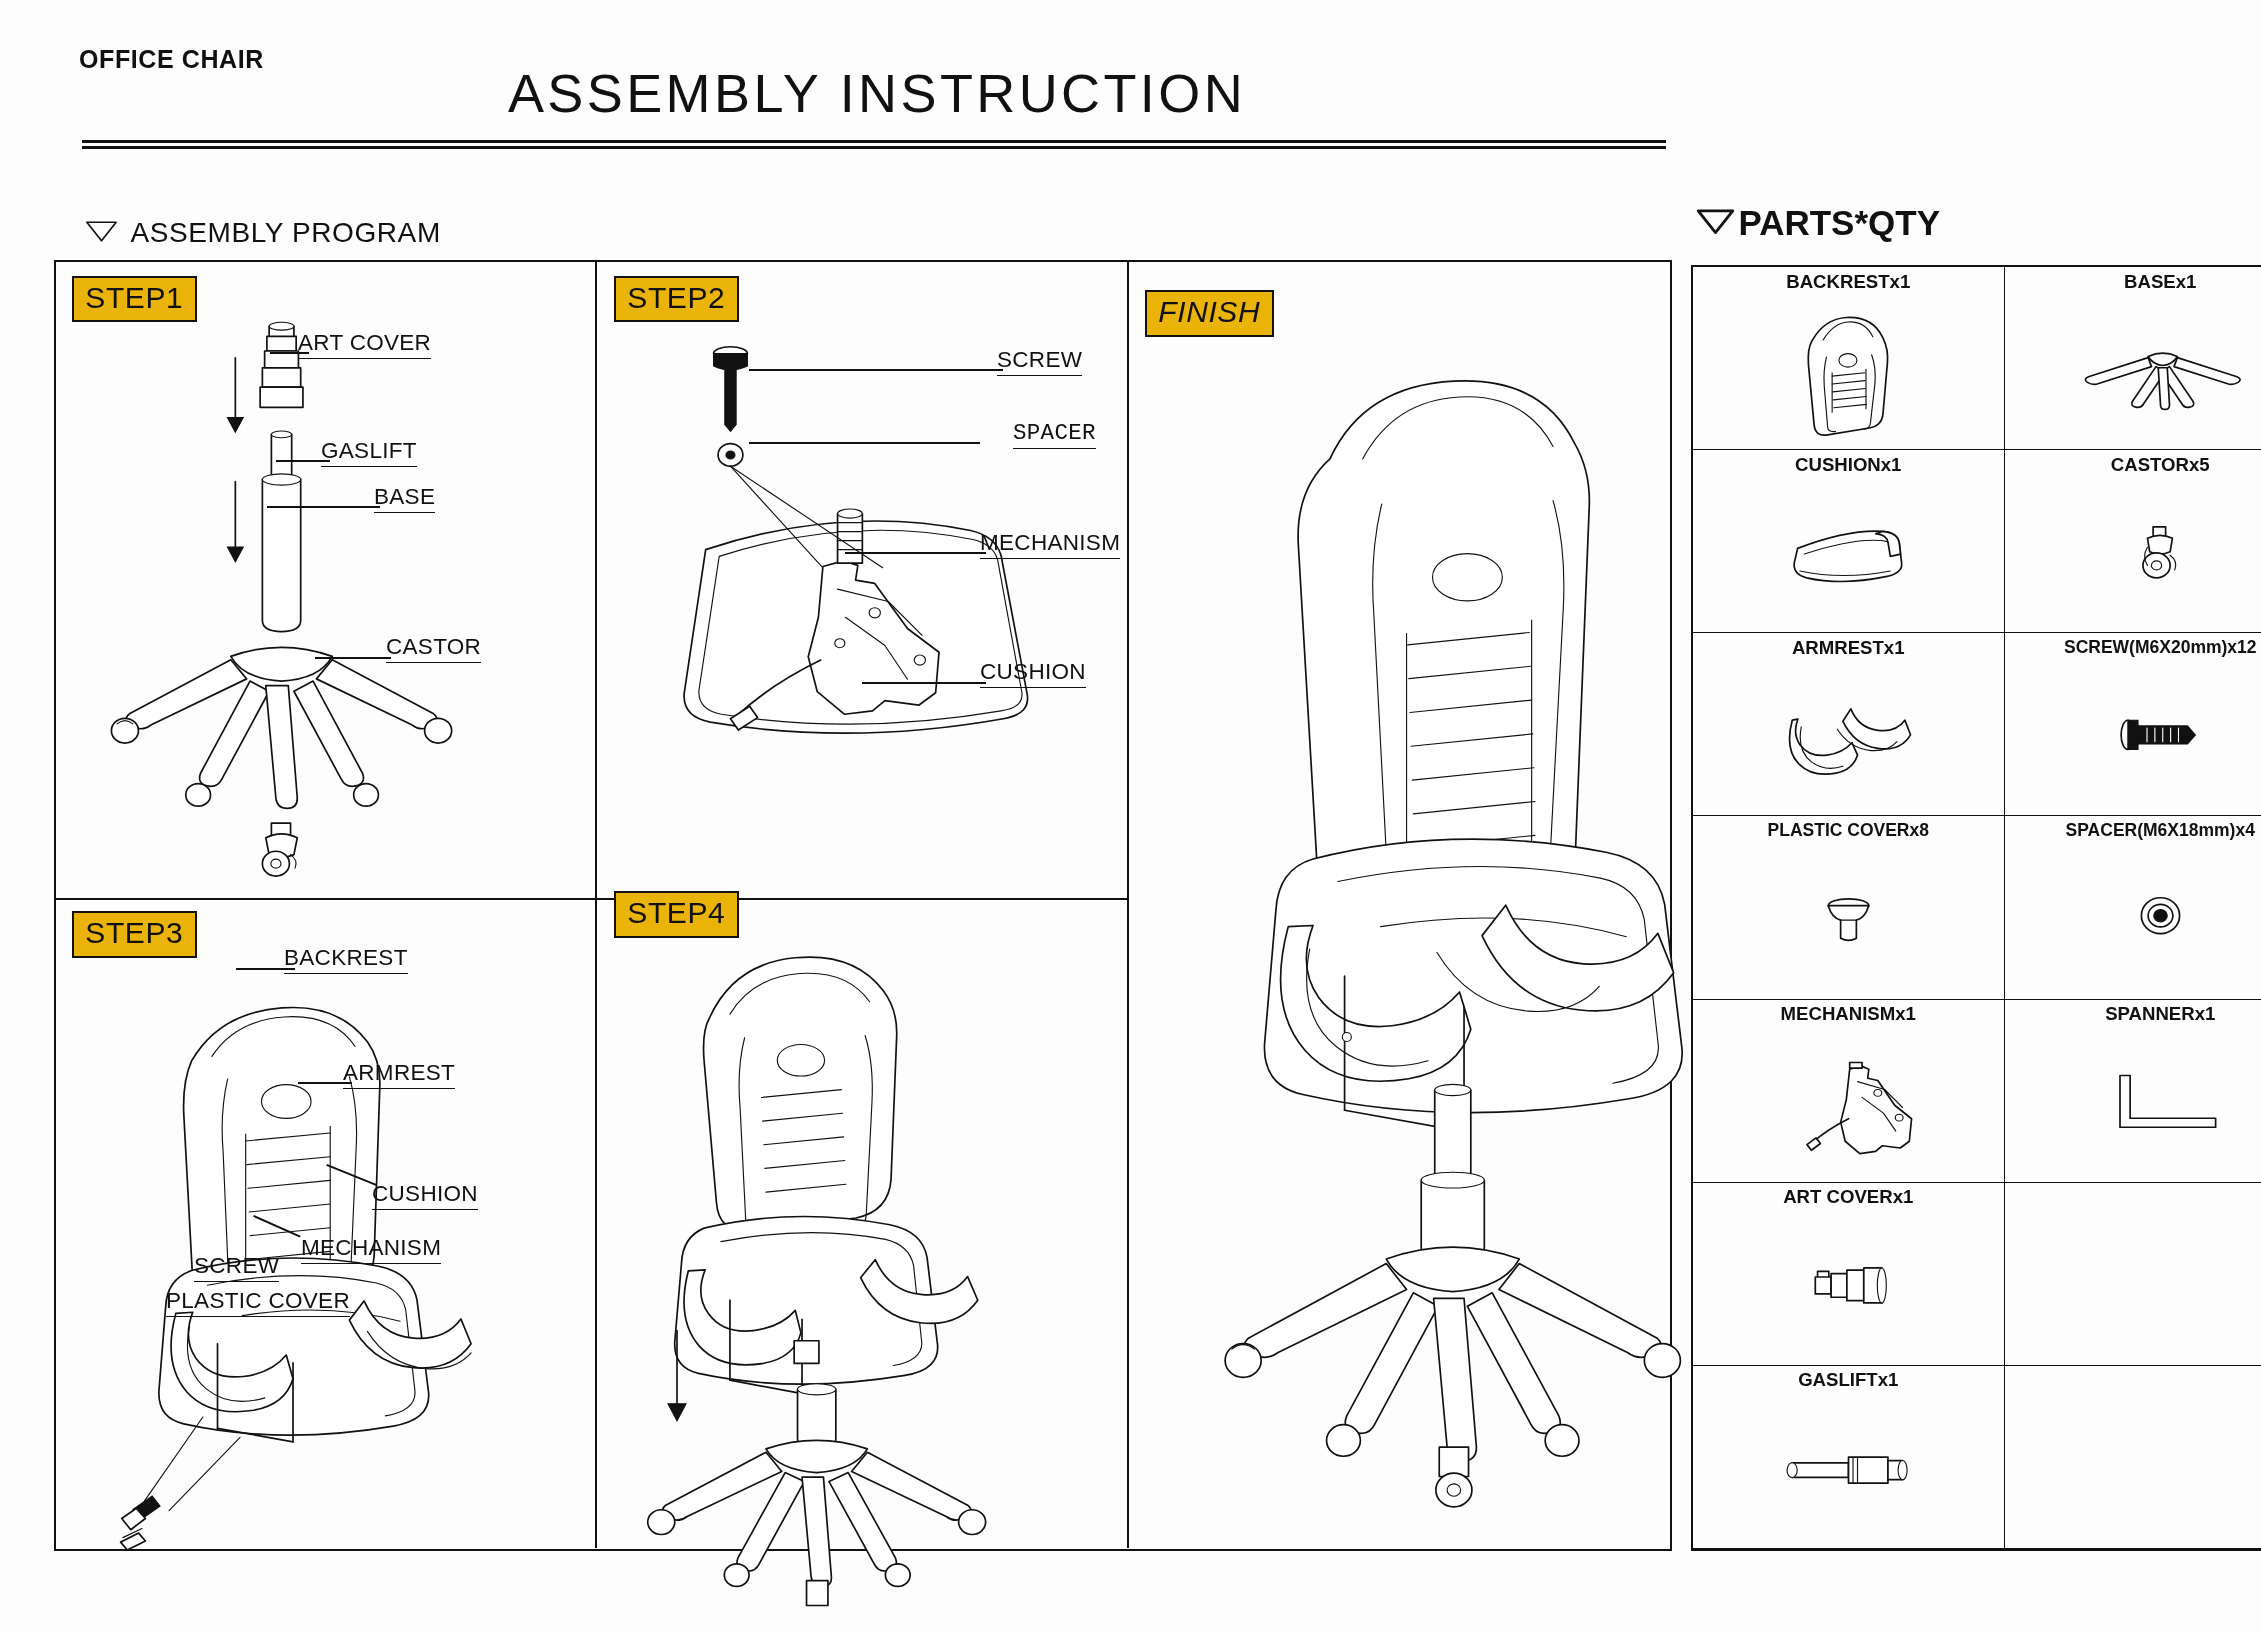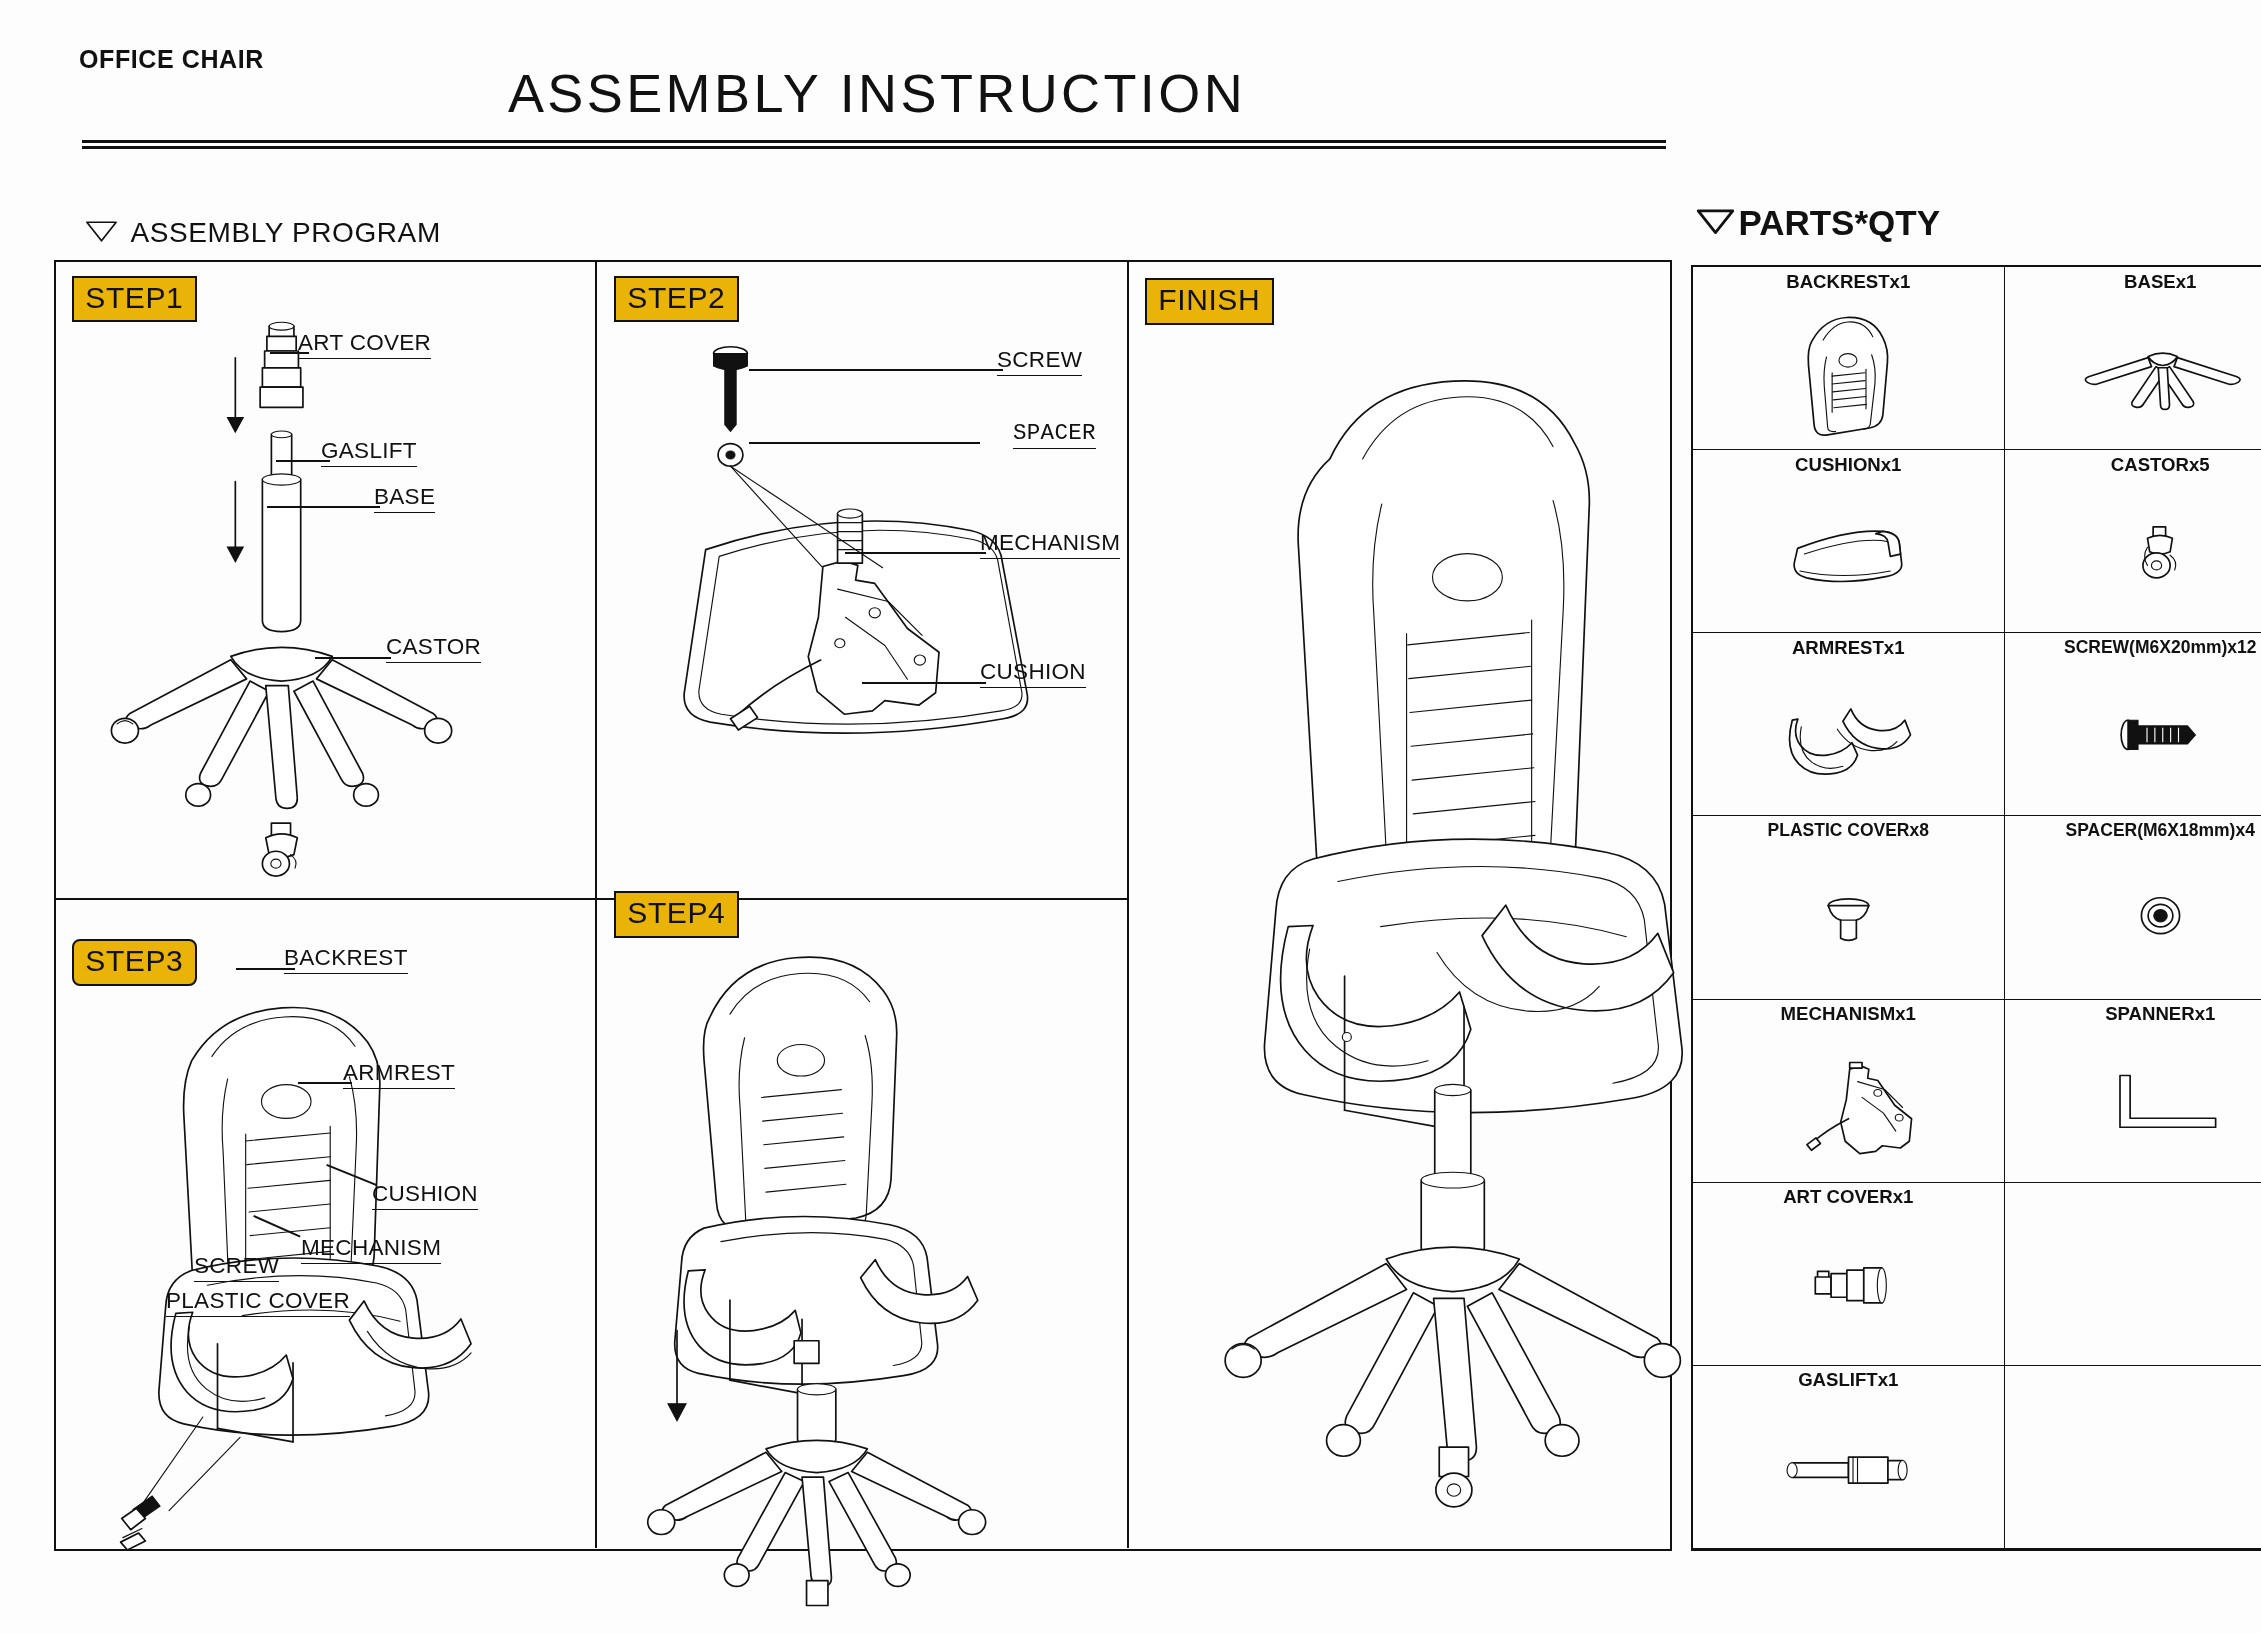--- a/index.html
+++ b/index.html
@@ -290,21 +290,21 @@
 
     <div class="dlabel u" style="left:957px; top:158px;font-family:Liberation Mono, monospace;">SPACER</div>
     <div class="hline" style="left:693px; top:180px; width:231px; height:1.7px;"></div>
 
     <div class="dlabel u" style="left:924px; top:268px;">MECHANISM</div>
     <div class="hline" style="left:789px; top:290px; width:141px; height:1.7px;"></div>
 
     <div class="dlabel u" style="left:924px; top:397px;">CUSHION</div>
     <div class="hline" style="left:806px; top:420px; width:124px; height:1.7px;"></div>
 
-    <div class="step-box" style="left:16px; top:677px;border-radius:8px;">
+    <div class="step-box" style="left:16px; top:649px;">
       <span>STEP3</span>
     </div>
 
     <svg style="position:absolute; left:51px; top:693px;" width="496" height="586" viewBox="0 0 880 1040">
 
       <path class="lnf" d="M150 188 q50 -86 160 -94 q100 -8 152 60 q24 34 22 80 l-10 300 q-4 60 -64 72 l-200 24 q-54 4 -58 -52 l-16 -298 q-2 -56 14 -92 Z"></path>
       <path class="ln2" d="M186 180 q42 -64 128 -70 q86 -6 126 52"></path>
       <path class="ln2" d="M214 220 q-14 60 -8 130 l10 236 q2 30 34 26"></path>
       <path class="ln2" d="M430 216 q16 56 12 128 l-10 228 q-2 30 -30 34"></path>
       <ellipse class="lnf2" cx="318" cy="260" rx="44" ry="30"></ellipse>
@@ -382,21 +382,21 @@
       <path class="lnf" d="M284 958 l-84 152 q-6 18 12 22 q18 4 26 -12 l80 -146 Z"></path>
       <path class="lnf" d="M396 958 l84 152 q6 18 -12 22 q-18 4 -26 -12 l-80 -146 Z"></path>
       <path class="lnf" d="M314 966 l16 176 q2 18 20 18 q18 0 16 -18 l-14 -176 Z"></path>
       <ellipse class="lnf" cx="64" cy="1046" rx="24" ry="22"></ellipse>
       <ellipse class="lnf" cx="616" cy="1046" rx="24" ry="22"></ellipse>
       <ellipse class="lnf" cx="198" cy="1140" rx="22" ry="20"></ellipse>
       <ellipse class="lnf" cx="484" cy="1140" rx="22" ry="20"></ellipse>
       <path class="lnf" d="M322 1150 l38 0 l0 44 l-38 0 Z"></path>
     </svg>
 
-    <div class="step-box" style="left:1089px; top:16px;">
+    <div class="step-box" style="left:1089px; top:28px;font-style:italic;">
       <span>FINISH</span>
     </div>
 
     <svg style="position:absolute; left:1088px; top:101px;" width="524" height="1161" viewBox="0 0 930 2060">
 
       <path class="lnf" d="M330 170 q60 -130 220 -138 q156 -8 214 110 q30 52 26 118 l-24 600 q-8 86 -104 104 l-260 48 q-84 12 -92 -72 l-36 -616 q-6 -98 56 -154 Z"></path>
       <path class="ln2" d="M388 170 q56 -104 172 -110 q116 -6 166 88"></path>
       <path class="ln2" d="M422 250 q-22 90 -14 198 l24 460 q4 46 52 40"></path>
       <path class="ln2" d="M726 244 q24 84 18 194 l-24 452 q-4 46 -46 56"></path>
       <ellipse class="lnf2" cx="574" cy="380" rx="62" ry="42"></ellipse>

